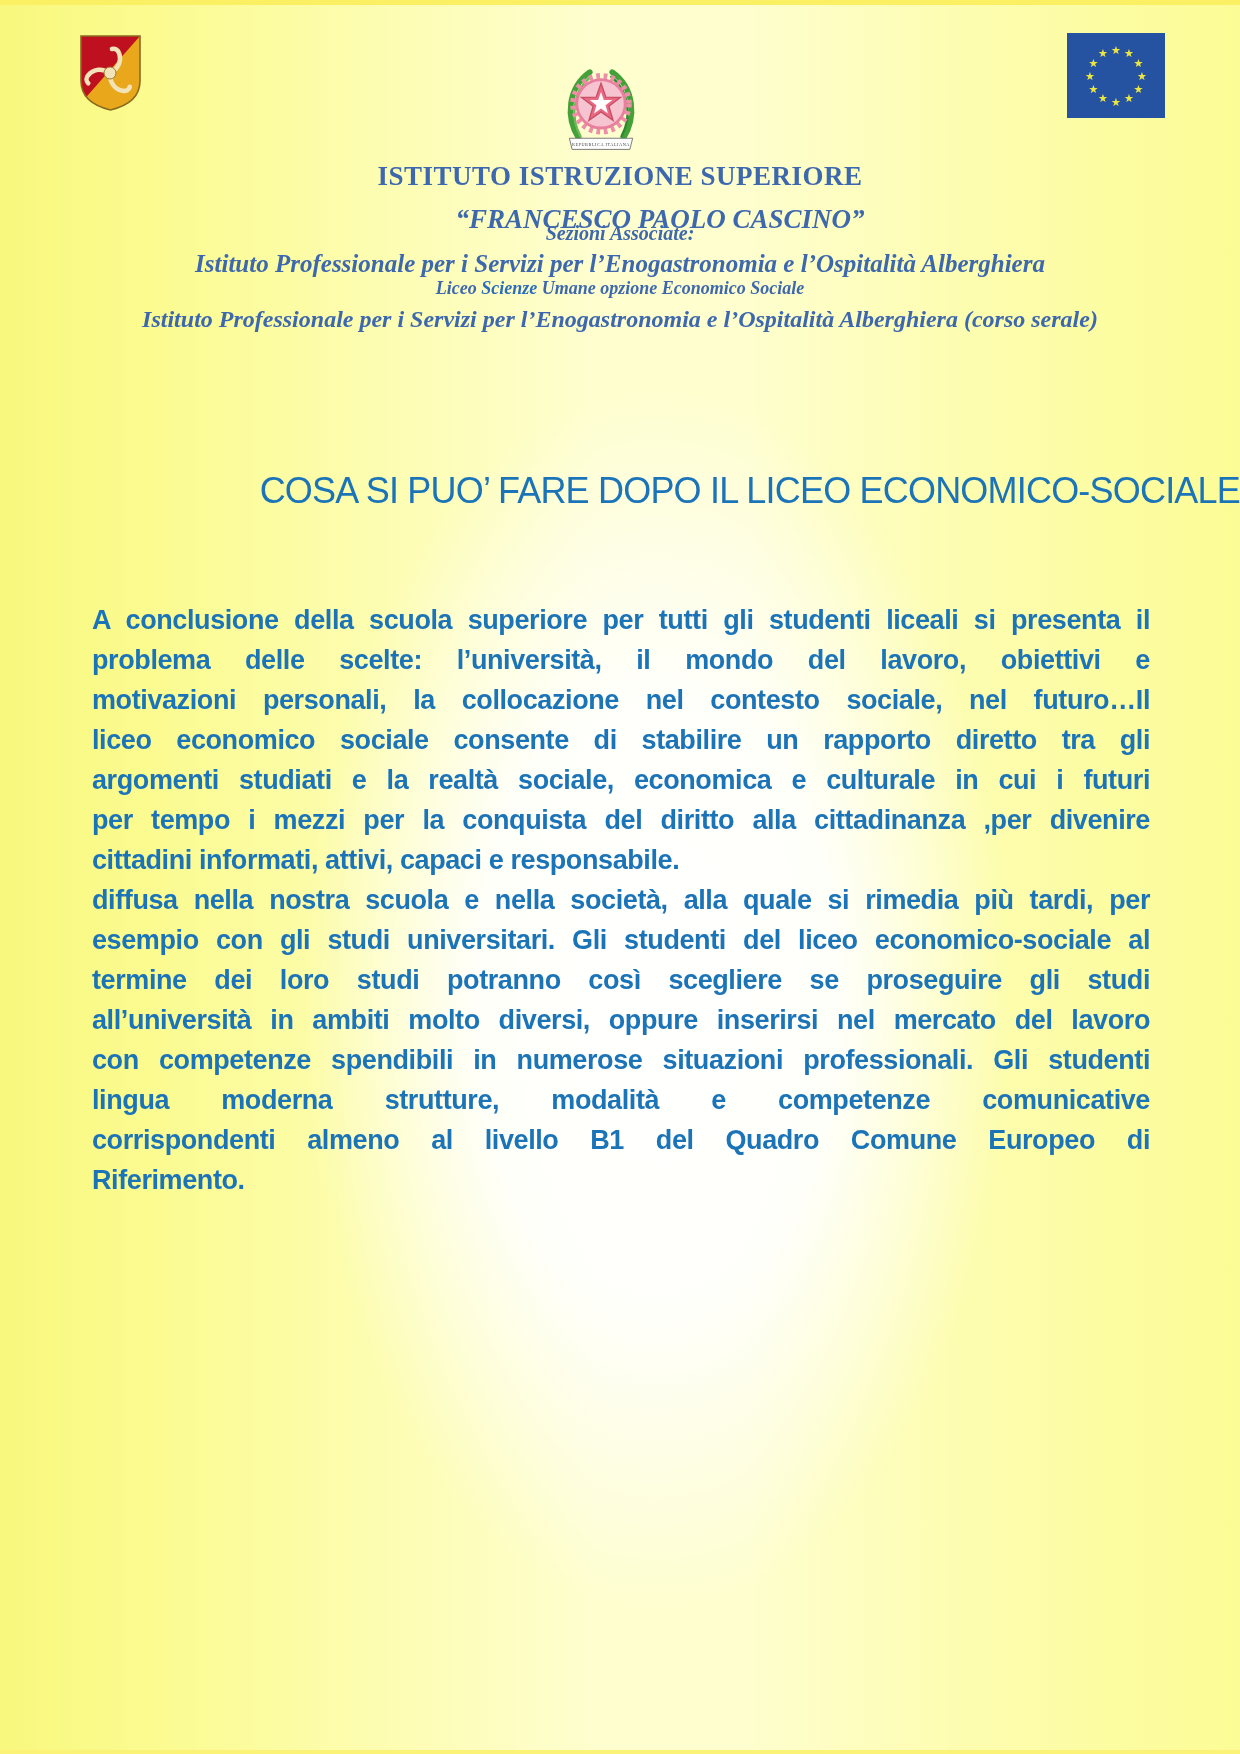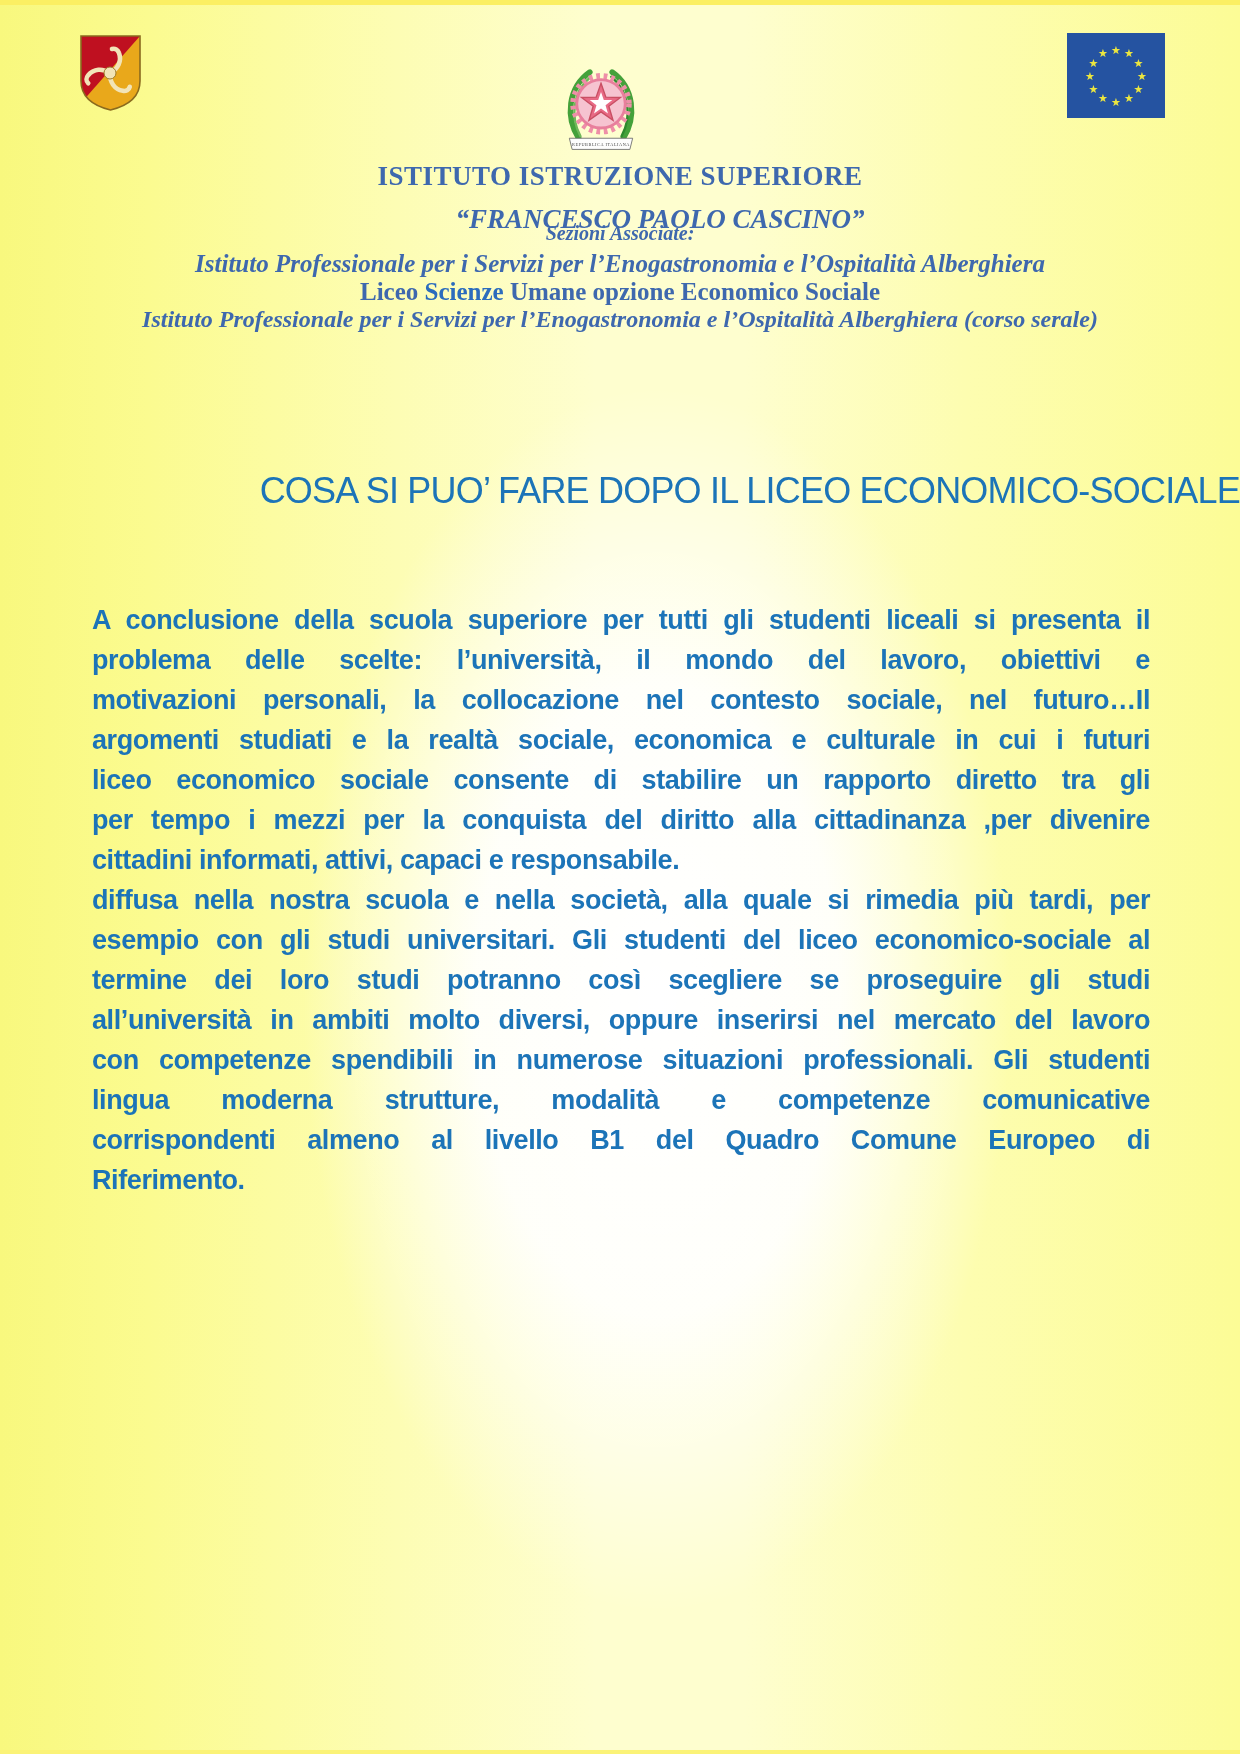--- a/index.html
+++ b/index.html
@@ -21,21 +21,21 @@
 
   .hline{
     position:absolute;left:0;width:100%;text-align:center;
     font-family:"Liberation Serif",serif;font-weight:bold;color:#3e68ae;
     white-space:nowrap;
   }
   .h1{top:161px;font-size:27px;letter-spacing:0.5px;}
   .h2{top:204px;font-size:27px;font-style:italic;margin-left:40px;}
   .h3{top:222px;font-size:20px;font-style:italic;}
   .h4{top:250px;font-size:25px;font-style:italic;}
-  .h5{top:278px;font-size:25px;}
+  .h5{top:278px;font-size:18px;font-style:italic;}
   .h6{top:306px;font-size:24px;font-style:italic;}
   .h5 .em{color:#2b6cbd;}
 
   .title{
     position:absolute;top:470px;left:0;width:100%;text-align:right;
     font-weight:normal;font-size:36px;letter-spacing:-0.8px;color:#1c74b8;
     white-space:nowrap;
   }
 
   .body-text{position:absolute;left:92px;top:600px;width:1058px;}
@@ -112,22 +112,22 @@
     <span>Liceo </span><span class="em">Scienze</span><span> Umane opzione Economico Sociale</span>
   </div>
   <div class="hline h6">Istituto Professionale per i Servizi per l’Enogastronomia e l’Ospitalità Alberghiera (corso serale)</div>
 
   <div class="title">COSA SI PUO’ FARE DOPO IL LICEO ECONOMICO-SOCIALE</div>
 
   <div class="body-text">
       <div class="line">A conclusione della scuola superiore per tutti gli studenti liceali si presenta il</div>
       <div class="line">problema delle scelte: l’università, il mondo del lavoro, obiettivi e</div>
       <div class="line">motivazioni personali, la collocazione nel contesto sociale, nel futuro…Il</div>
+      <div class="line">liceo economico sociale consente di stabilire un rapporto diretto tra gli</div>
       <div class="line">argomenti studiati e la realtà sociale, economica e culturale in cui i futuri</div>
-      <div class="line">liceo economico sociale consente di stabilire un rapporto diretto tra gli</div>
       <div class="line">per tempo i mezzi per la conquista del diritto alla cittadinanza ,per divenire</div>
       <div class="line last">cittadini informati, attivi, capaci e responsabile.</div>
       <div class="line">diffusa nella nostra scuola e nella società, alla quale si rimedia più tardi, per</div>
       <div class="line">esempio con gli studi universitari. Gli studenti del liceo economico-sociale al</div>
       <div class="line">termine dei loro studi potranno così scegliere se proseguire gli studi</div>
       <div class="line">all’università in ambiti molto diversi, oppure inserirsi nel mercato del lavoro</div>
       <div class="line">con competenze spendibili in numerose situazioni professionali. Gli studenti</div>
       <div class="line">lingua moderna strutture, modalità e competenze comunicative</div>
       <div class="line">corrispondenti almeno al livello B1 del Quadro Comune Europeo di</div>
       <div class="line last">Riferimento.</div>

